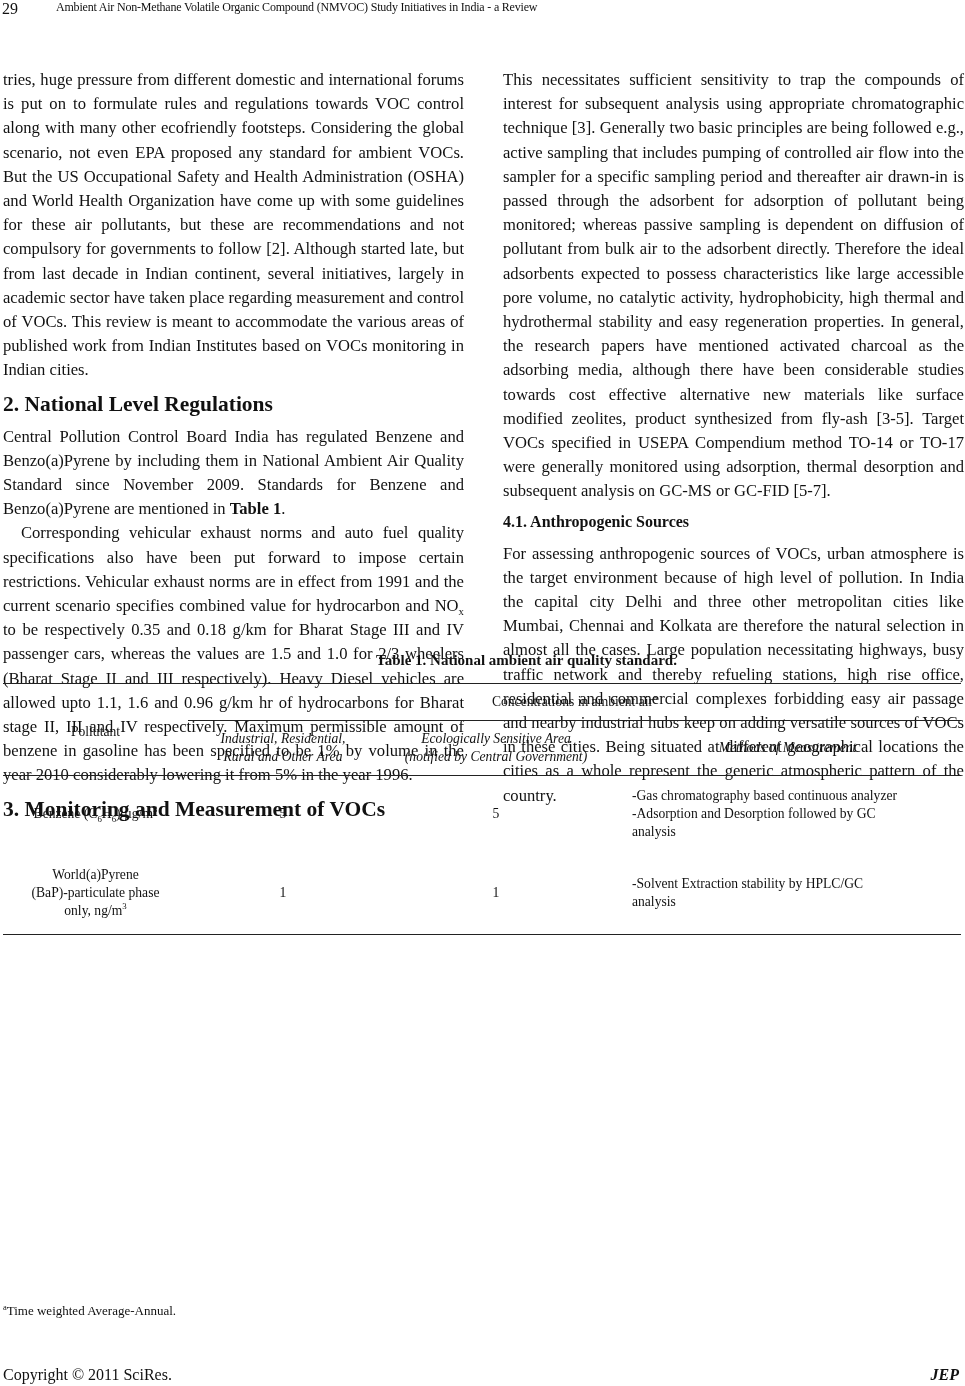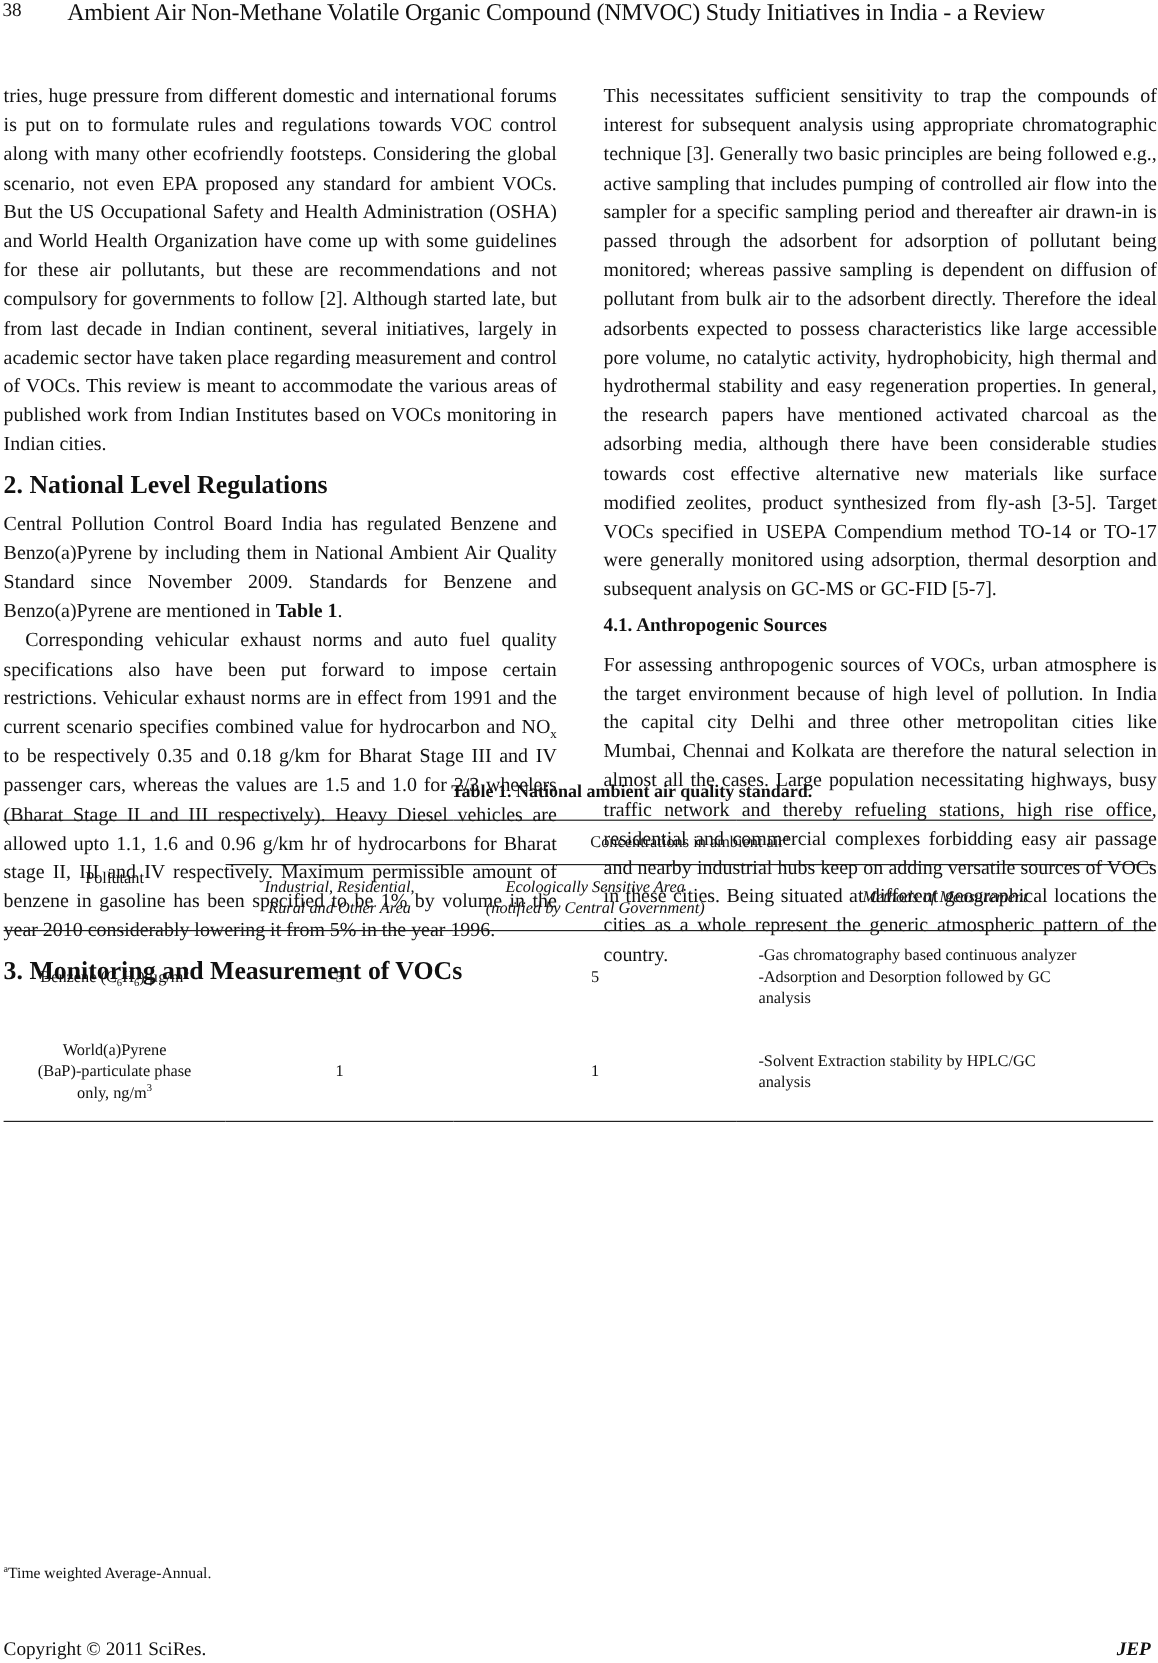--- a/index.html
+++ b/index.html
@@ -1,20 +1,20 @@
 <!DOCTYPE html>
 <html><head>
 <meta charset="utf-8">
 <style>
   html, body { margin: 0; padding: 0; background: #ffffff; }
   body { width: 965px; height: 1386px; position: relative; overflow: hidden;
          font-family: "Liberation Serif", "DejaVu Serif", serif; color: #111; }
   .header { position: absolute; top: 0; left: 0; width: 965px; height: 24px; }
   .page-num { position: absolute; left: 2px; top: 0; font-size: 16px; }
-  .running-title { position: absolute; left: 56px; top: 0; font-size: 20px; letter-spacing: -0.2px; }
+  .running-title { position: absolute; left: 56px; top: 0; font-size: 12px; letter-spacing: -0.2px; }
   .col { position: absolute; top: 48px; width: 461px; font-size: 16.6px; line-height: 24.2px; margin-top: 20px; }
   .col-left { left: 3px; }
   .col-right { left: 503px; }
   .col p { margin: 0; text-align: justify; }
   .col p.indent { text-indent: 18px; }
   h2 { font-size: 21.5px; font-weight: bold; margin: 8px 0 8px 0; line-height: 26px; }
   h3 { font-size: 16px; font-weight: bold; margin: 6px 0 8px 0; line-height: 24px; }
   sub, sup { font-size: 0.65em; line-height: 0; }
   .table-caption { position: absolute; top: 652px; left: 0; width: 965px; text-align: center;
                    font-weight: bold; font-size: 15px; padding-left: 44px; }
@@ -27,21 +27,21 @@
   .italic { font-style: italic; }
   .center { text-align: center; }
   .footnote { position: absolute; top: 1303px; left: 3px; font-size: 13px; }
   .footer-left { position: absolute; top: 1366px; left: 3px; font-size: 16px; }
   .footer-right { position: absolute; top: 1366px; right: 6px; font-size: 16px; font-weight: bold; font-style: italic; }
 </style>
 </head>
 <body>
 
 <div class="header">
-  <span class="page-num">38</span>
+  <span class="page-num">29</span>
   <span class="running-title">Ambient Air Non-Methane Volatile Organic Compound (NMVOC) Study Initiatives in India - a Review</span>
 </div>
 
 <div class="col col-left">
   <p>tries, huge pressure from different domestic and international forums is put on to formulate rules and regulations towards VOC control along with many other ecofriendly footsteps. Considering the global scenario, not even EPA proposed any standard for ambient VOCs. But the US Occupational Safety and Health Administration (OSHA) and World Health Organization have come up with some guidelines for these air pollutants, but these are recommendations and not compulsory for governments to follow [2]. Although started late, but from last decade in Indian continent, several initiatives, largely in academic sector have taken place regarding measurement and control of VOCs. This review is meant to accommodate the various areas of published work from Indian Institutes based on VOCs monitoring in Indian cities.</p>
   <h2>2. National Level Regulations</h2>
   <p><span>Central Pollution Control Board India has regulated Benzene and Benzo(a)Pyrene by including them in National Ambient Air Quality Standard since November 2009. Standards for Benzene and Benzo(a)Pyrene are mentioned in </span><b>Table 1</b><span>.</span></p>
   <p class="indent"><span>Corresponding vehicular exhaust norms and auto fuel quality specifications also have been put forward to impose certain restrictions. Vehicular exhaust norms are in effect from 1991 and the current scenario specifies combined value for hydrocarbon and NO</span><sub>x</sub><span> to be respectively 0.35 and 0.18 g/km for Bharat Stage III and IV passenger cars, whereas the values are 1.5 and 1.0 for 2/3 wheelers (Bharat Stage II and III respectively). Heavy Diesel vehicles are allowed upto 1.1, 1.6 and 0.96 g/km hr of hydrocarbons for Bharat stage II, III and IV respectively. Maximum permissible amount of benzene in gasoline has been specified to be 1% by volume in the year 2010 considerably lowering it from 5% in the year 1996.</span></p>
   <h2>3. Monitoring and Measurement of VOCs</h2>
 </div>

